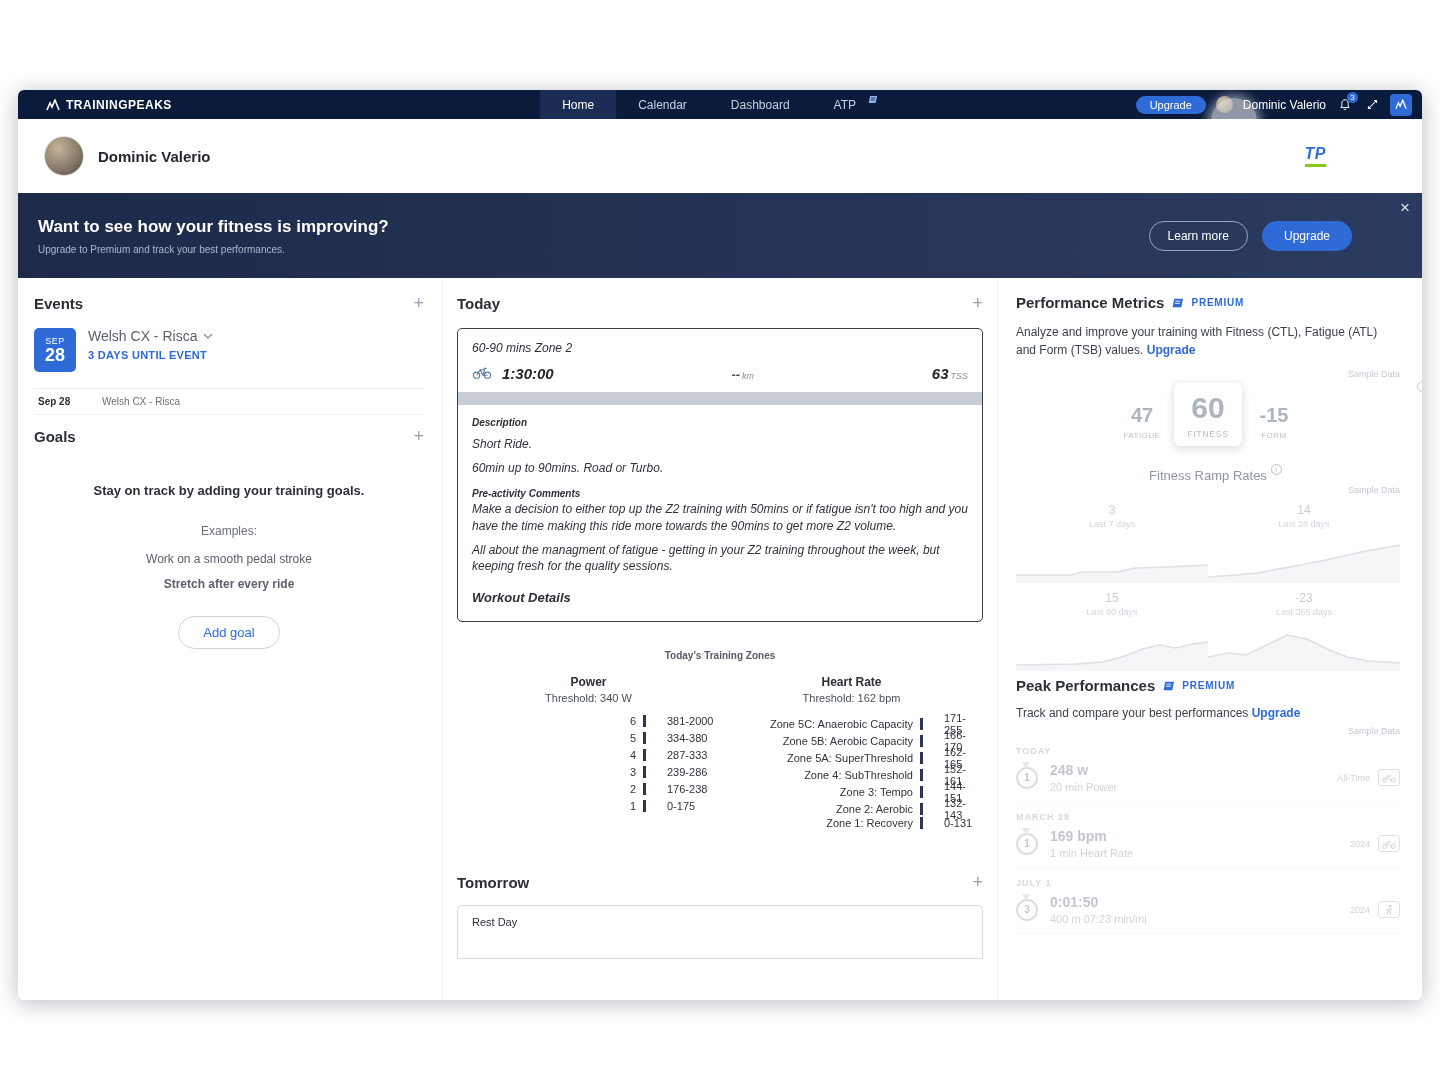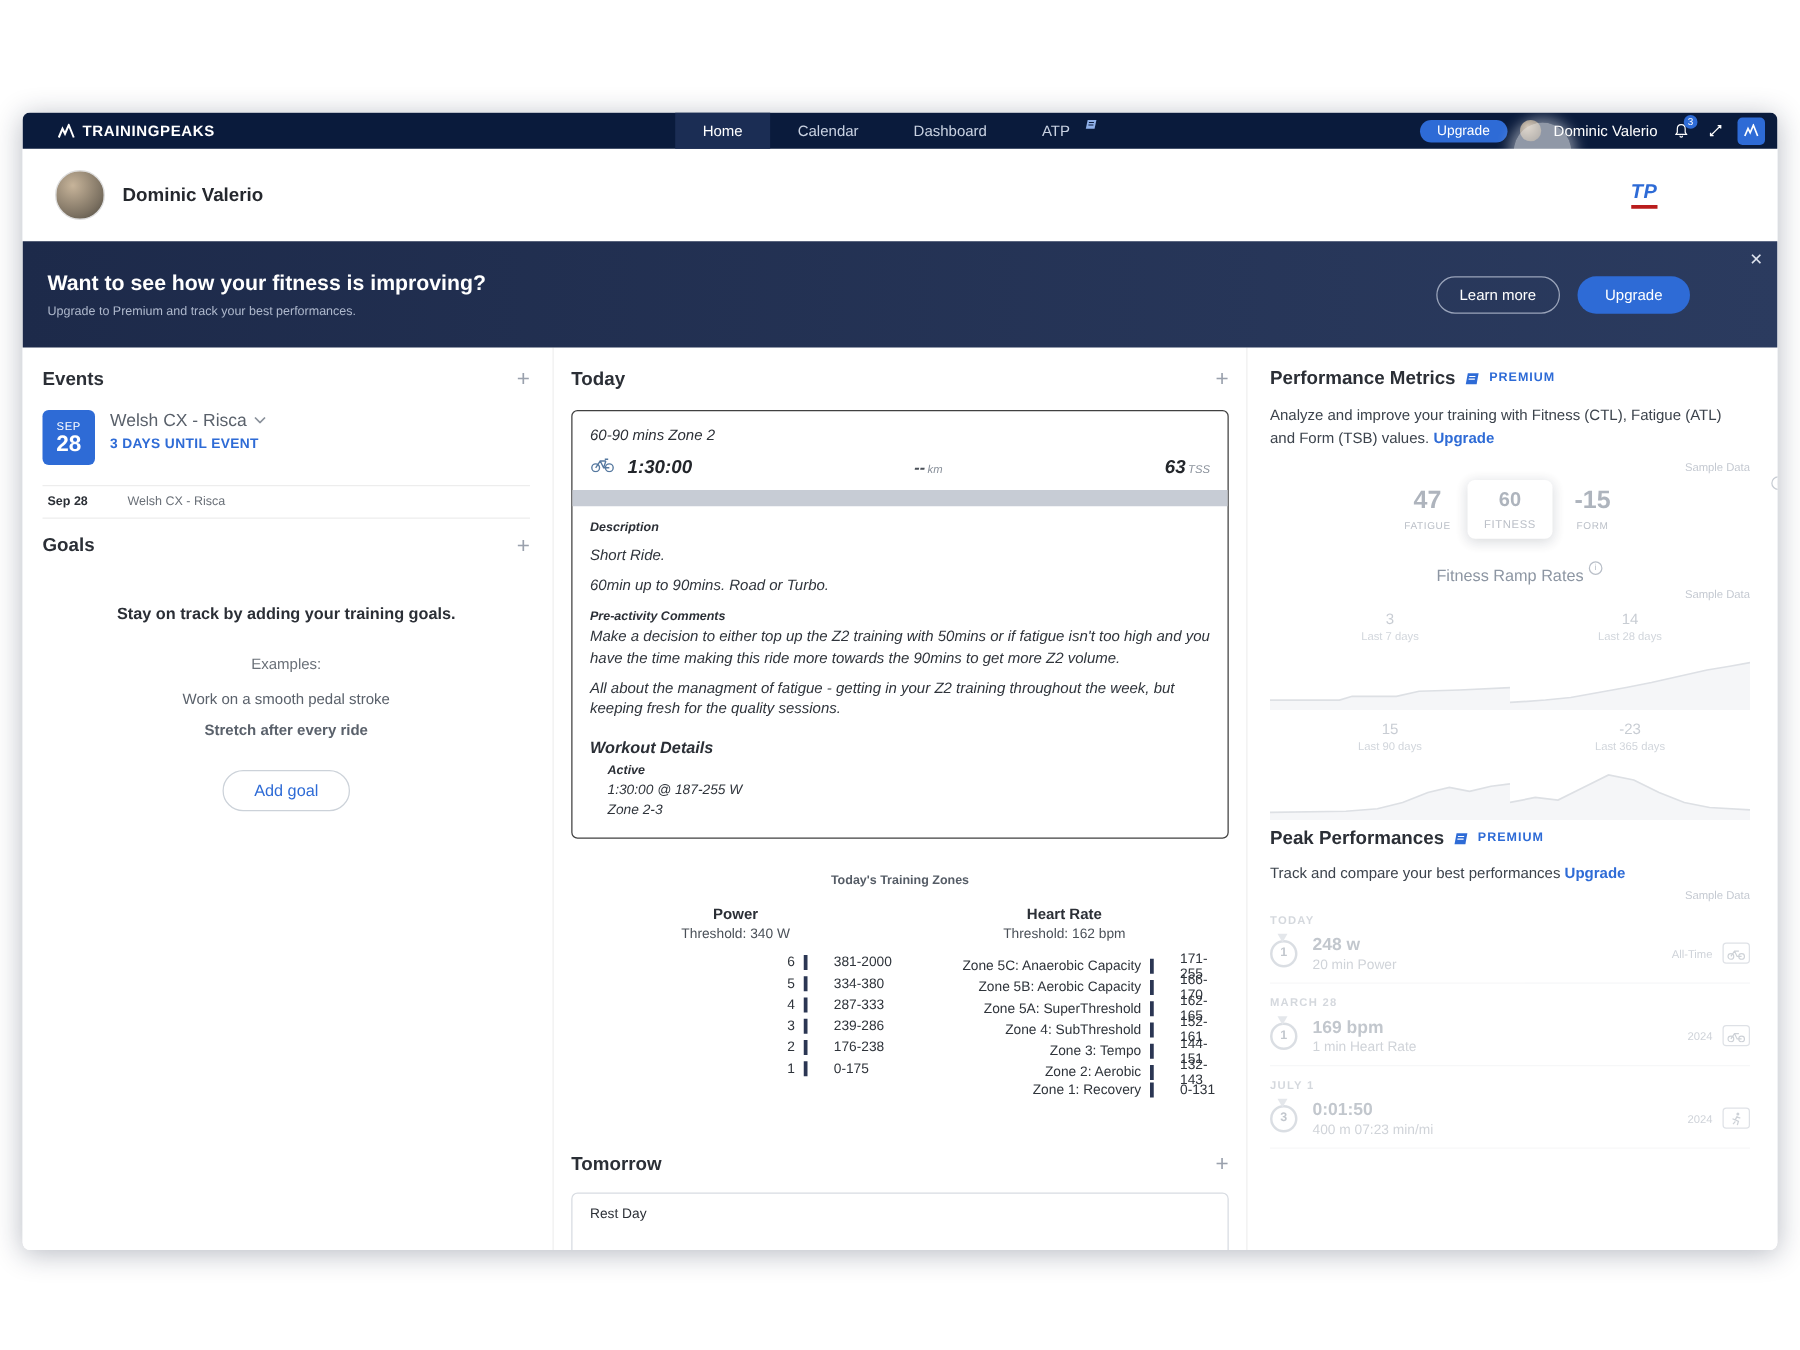--- a/index.html
+++ b/index.html
@@ -23,21 +23,21 @@
   .bell { position:relative; width:18px; height:18px; display:flex; align-items:center; justify-content:center; cursor:pointer; }
   .bell-badge { position:absolute; top:-4px; right:-4px; background:#2e6bd6; color:#fff; font-size:8px; font-style:normal;
                 min-width:11px; height:11px; border-radius:6px; display:flex; align-items:center; justify-content:center; padding:0 2px; }
   .expand-btn { width:16px; height:16px; display:flex; align-items:center; justify-content:center; cursor:pointer; }
   .apptile { width:22px; height:22px; background:#2e6bd6; border-radius:4px; display:flex; align-items:center; justify-content:center; cursor:pointer; }
 
   
   .pg-header { height:74px; display:flex; align-items:center; padding:0 26px; background:#fff; }
   .avatar-lg { width:40px; height:40px; border-radius:50%; background:radial-gradient(circle at 35% 30%, #c7b49a, #7d7262 65%, #4a463d); border:1px solid #ddd; cursor:pointer; }
   .pg-name { font-size:15px; font-weight:bold; color:#25282e; margin-left:14px; }
-  .tp-logo { margin-left:auto; margin-right:70px; color:#2e6bd6; font-weight:800; font-style:italic; font-size:16px; letter-spacing:.5px; border-bottom:3px solid #b91c1c; padding-bottom:1px; cursor:pointer; }
+  .tp-logo { margin-left:auto; margin-right:70px; color:#2e6bd6; font-weight:800; font-style:italic; font-size:16px; letter-spacing:.5px; border-bottom:3px solid #84cc16; padding-bottom:1px; cursor:pointer; }
 
   
   .banner { height:85px; background:linear-gradient(90deg,#1d2a4a 0%, #2b3b5f 100%); position:relative;
             display:flex; align-items:center; padding:0 70px 0 20px; }
   .banner-title { color:#fff; font-size:17px; font-weight:bold; }
   .banner-sub { color:#aeb8cc; font-size:10px; margin-top:7px; }
   .banner-actions { margin-left:auto; display:flex; gap:14px; align-items:center; }
   .btn-outline { background:transparent; border:1px solid #9aa4ba; color:#fff; border-radius:16px; padding:7px 18px; font-size:12px; cursor:pointer; font-family:inherit; }
   .btn-blue { background:#2e6bd6; border:none; color:#fff; border-radius:16px; padding:8px 22px; font-size:12px; cursor:pointer; font-family:inherit; }
   .banner-close { position:absolute; top:6px; right:12px; color:#dfe4ee; font-size:17px; line-height:1; cursor:pointer; }
@@ -108,21 +108,21 @@
   .prem-label { font-size:10px; font-weight:bold; color:#2e6bd6; letter-spacing:.8px; }
   .pm-desc { font-size:12px; color:#3c434c; line-height:1.5; margin-top:12px; }
   .link-blue { color:#2e6bd6; font-weight:bold; cursor:pointer; text-decoration:none; }
   .sample { text-align:right; font-size:9px; color:#c4c9d1; margin-top:10px; }
 
   .metrics { display:flex; justify-content:center; align-items:flex-end; margin-top:4px; opacity:.8; position:relative; }
   .metric { width:64px; text-align:center; padding:6px 0; }
   .metric .mv { font-size:20px; font-weight:bold; color:#9aa2ad; }
   .metric .ml { font-size:8px; color:#aab0ba; letter-spacing:.5px; margin-top:4px; }
   .metric.big { width:68px; background:#fff; border-radius:6px; box-shadow:0 2px 10px rgba(30,40,60,.22); padding:8px 0 7px; }
-  .metric.big .mv { font-size:16px; }
+  .metric.big .mv { font-size:30px; }
   .metric.big .ml { font-size:9px; }
   .metrics .info-ic { position:absolute; right:-28px; top:-2px; }
   .info-ic { width:11px; height:11px; border:1px solid #b9bfc8; border-radius:50%; color:#b9bfc8; font-size:7px; display:inline-flex; align-items:center; justify-content:center; cursor:pointer; font-style:normal; }
 
   .ramp-title { text-align:center; font-size:13px; font-weight:normal; color:#8d96a3; margin-top:22px; position:relative; }
   .ramp-title .info-ic { position:absolute; margin-left:4px; top:-4px; }
   .ramp-grid { display:grid; grid-template-columns:1fr 1fr; opacity:.75; }
   .ramp-cell { position:relative; height:88px; text-align:center; padding-top:8px; }
   .ramp-val { font-size:12px; color:#b6bcc5; }
   .ramp-lbl { font-size:9px; color:#c2c8d0; margin-top:2px; }
@@ -282,25 +282,20 @@
 
         <div class="wk-label">Description</div>
         <p class="wk-p">Short Ride.</p>
         <p class="wk-p">60min up to 90mins. Road or Turbo.</p>
 
         <div class="wk-label">Pre-activity Comments</div>
         <p class="wk-p" style="margin-top:2px;">Make a decision to either top up the Z2 training with 50mins or if fatigue isn't too high and you have the time making this ride more towards the 90mins to get more Z2 volume.</p>
         <p class="wk-p">All about the managment of fatigue - getting in your Z2 training throughout the week, but keeping fresh for the quality sessions.</p>
 
         <div class="wk-details-title">Workout Details</div>
-        <div class="wk-details">
-          <div class="wk-label">Active</div>
-          <div class="wk-detail-line">1:30:00 @ 187-255 W</div>
-          <div class="wk-detail-line">Zone 2-3</div>
-        </div>
       </div>
 
       <div class="zones-title">Today's Training Zones</div>
       <div class="zones">
 
         <div class="zone-table">
           <div class="zt-name">Power</div>
           <div class="zt-thresh">Threshold: 340 W</div>
           <div class="zrow">
                 <span class="zl">6</span>

